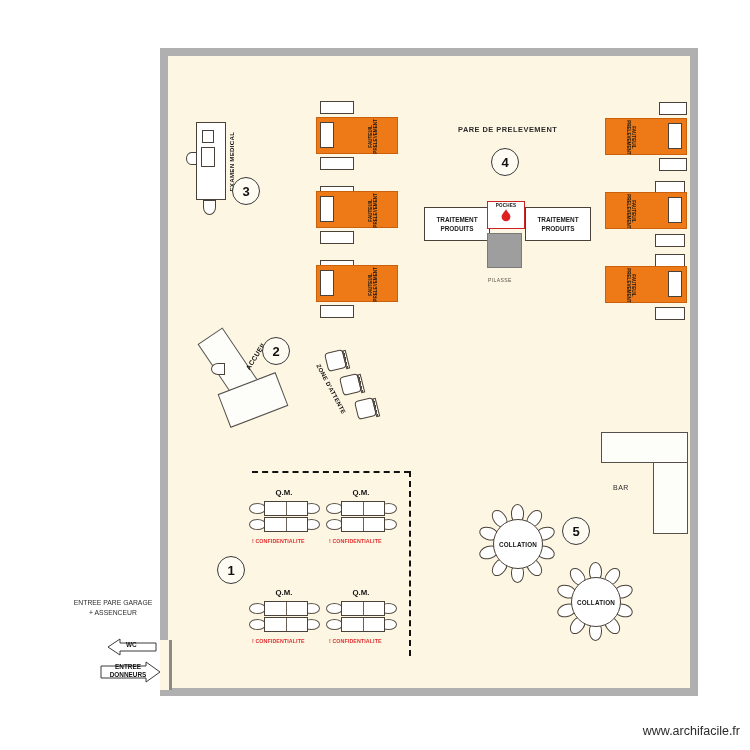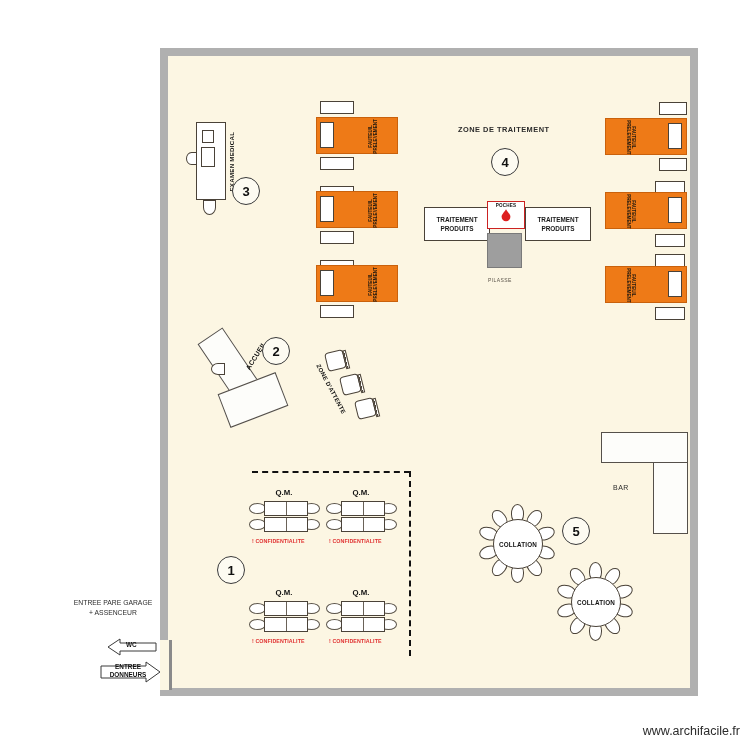--- a/index.html
+++ b/index.html
@@ -146,21 +146,21 @@
 
   <div class="pillow" style="left:655px;top:254px;width:30px;height:13px;"></div>
   <div class="bed" style="left:605px;top:266px;width:82px;height:37px;"></div>
   <div class="pillow" style="left:668px;top:271px;width:14px;height:26px;"></div>
   <div class="bedlabel rotR" style="left:610px;top:280px;width:42px;">
     <span>FAUTEUIL</span><br>
     <span>PRELEVEMENT</span>
   </div>
   <div class="pillow" style="left:655px;top:307px;width:30px;height:13px;"></div>
 
-  <div class="zonetitle" style="left:458px;top:125px;">ZONE DE TRAITEMENT</div>
+  <div class="zonetitle" style="left:458px;top:125px;">PARE DE PRELEVEMENT</div>
   <div class="marker" style="left:491px;top:148px;">
     <span>4</span>
   </div>
 
   <div class="tp" style="left:424px;top:207px;width:64px;height:32px;">
     <span>TRAITEMENT</span>
     <span>PRODUITS</span>
   </div>
   <div class="tp" style="left:525px;top:207px;width:64px;height:32px;">
     <span>TRAITEMENT</span>

